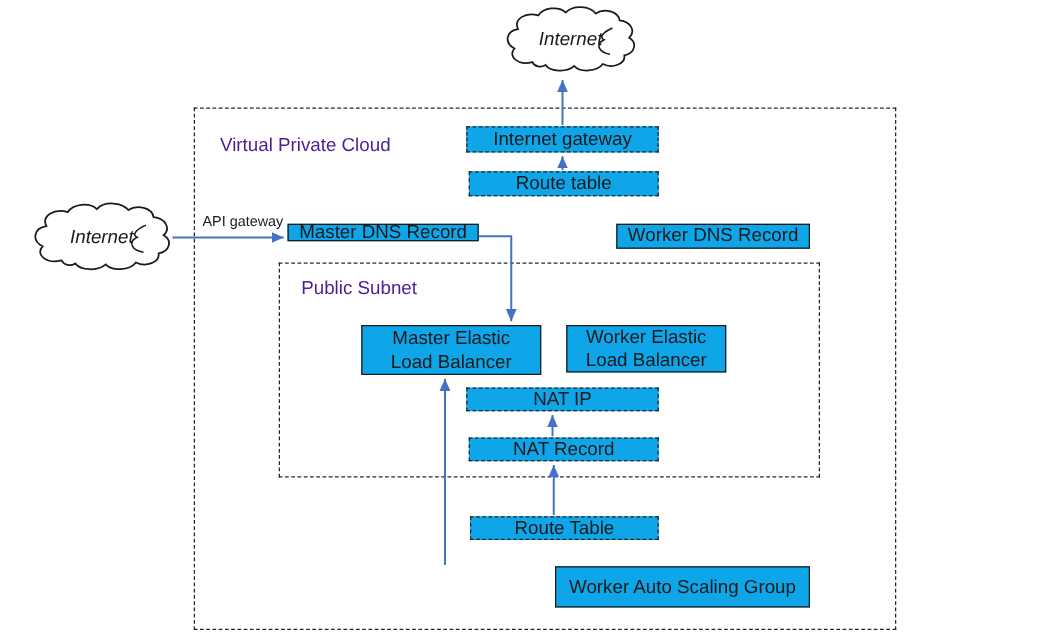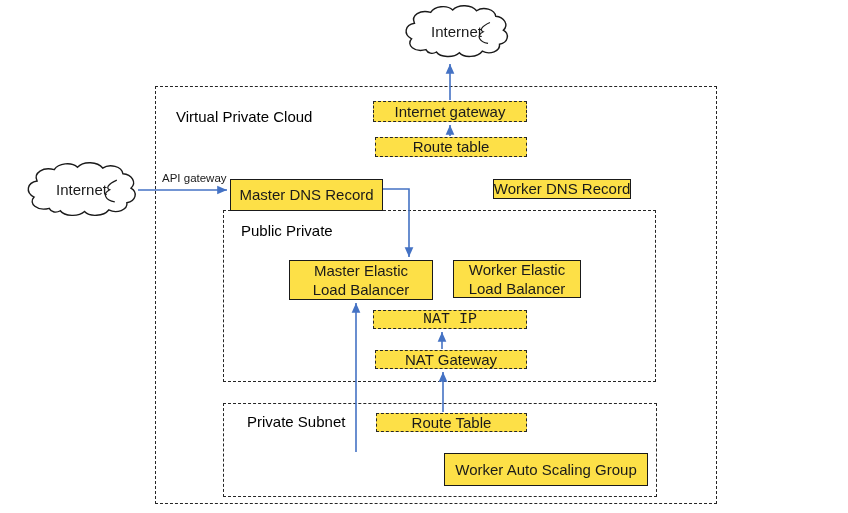--- a/index.html
+++ b/index.html
@@ -16,40 +16,40 @@
 
   
   .container-dashed {
     border: 1px dashed #262626;
     background: transparent;
   }
   .container-label {
     position: absolute;
     font-size: 15px;
     white-space: nowrap;
-    color: #000000;
+    color: #4c1d95;
   }
 
   
   .node {
     display: flex;
     align-items: center;
     justify-content: center;
     text-align: center;
     font-size: 15px;
     line-height: 1.15;
-    background: #fde047;
+    background: #0ea5e9;
     white-space: nowrap;
   }
   .node.solid  { border: 1.5px solid #1a1a1a; }
   .node.dashed { border: 1px dashed #262626; }
   .node .two-line { line-height: 19px; }
 
   
-  .cloud { position: absolute; }
+  .cloud { position: absolute; font-style: italic; }
   .cloud svg { position: absolute; left: 0; top: 0; width: 100%; height: 100%; overflow: visible; }
   .cloud-body { fill: #ffffff; stroke: #1a1a1a; stroke-width: 1.4; vector-effect: non-scaling-stroke; }
   .cloud-fold { fill: none;    stroke: #1a1a1a; stroke-width: 1.2; vector-effect: non-scaling-stroke; }
   .cloud-label {
     position: absolute; inset: 0;
     display: flex; align-items: center; justify-content: center;
     font-size: 15px;
   }
 
   
@@ -66,59 +66,56 @@
 </head>
 <body>
 
 <div class="canvas">
 
   <div class="abs container-dashed" style="left:155px; top:86px; width:562px; height:418px;">
     <div class="container-label" style="left:20px; top:21px;">Virtual Private Cloud</div>
   </div>
 
   <div class="abs container-dashed" style="left:223px; top:210px; width:433px; height:172px;">
-    <div class="container-label" style="left:17px; top:11px;">Public Private</div>
+    <div class="container-label" style="left:17px; top:11px;">Public Subnet</div>
   </div>
 
-  <div class="abs container-dashed" style="left:223px; top:403px; width:434px; height:94px;">
-    <div class="container-label" style="left:23px; top:9px;">Private Subnet</div>
-  </div>
 
   <div class="abs node dashed" style="left:373px; top:101px; width:154px; height:21px;">
     <span>Internet gateway</span>
   </div>
   <div class="abs node dashed" style="left:375px; top:137px; width:152px; height:20px;">
     <span>Route table</span>
   </div>
 
-  <div class="abs node solid" style="left:230px; top:179px; width:153px; height:32px;">
+  <div class="abs node solid" style="left:230px; top:179px; width:153px; height:14px;">
     <span>Master DNS Record</span>
   </div>
-  <div class="abs node solid" style="left:493px; top:179px; width:138px; height:20px;">
+  <div class="abs node solid" style="left:493px; top:179px; width:155px; height:20px;">
     <span>Worker DNS Record</span>
   </div>
 
   <div class="abs node solid" style="left:289px; top:260px; width:144px; height:40px;align-items:flex-end;">
     <div class="two-line">
       <div>Master Elastic</div>
       <div>Load Balancer</div>
     </div>
   </div>
   <div class="abs node solid" style="left:453px; top:260px; width:128px; height:38px;">
     <div class="two-line">
       <div>Worker Elastic</div>
       <div>Load Balancer</div>
     </div>
   </div>
 
-  <div class="abs node dashed" style="left:373px; top:310px; width:154px; height:19px;font-family:Liberation Mono, monospace;">
+  <div class="abs node dashed" style="left:373px; top:310px; width:154px; height:19px;">
     <span>NAT IP</span>
   </div>
   <div class="abs node dashed" style="left:375px; top:350px; width:152px; height:19px;">
-    <span>NAT Gateway</span>
+    <span>NAT Record</span>
   </div>
 
   <div class="abs node dashed" style="left:376px; top:413px; width:151px; height:19px;">
     <span>Route Table</span>
   </div>
   <div class="abs node solid" style="left:444px; top:453px; width:204px; height:33px;">
     <span>Worker Auto Scaling Group</span>
   </div>
 
   <div class="cloud" style="left:403px; top:3px; width:107px; height:56px;">

